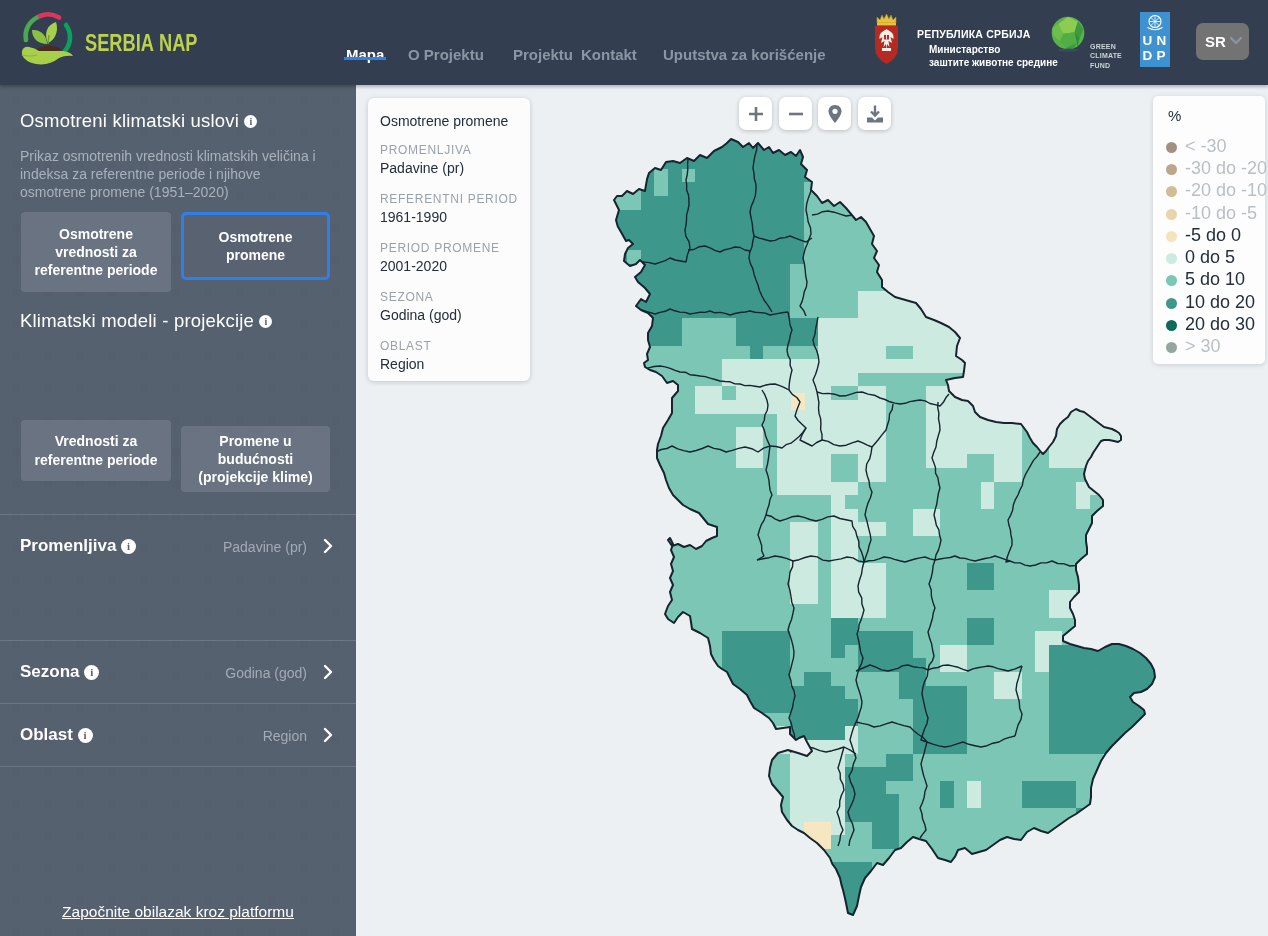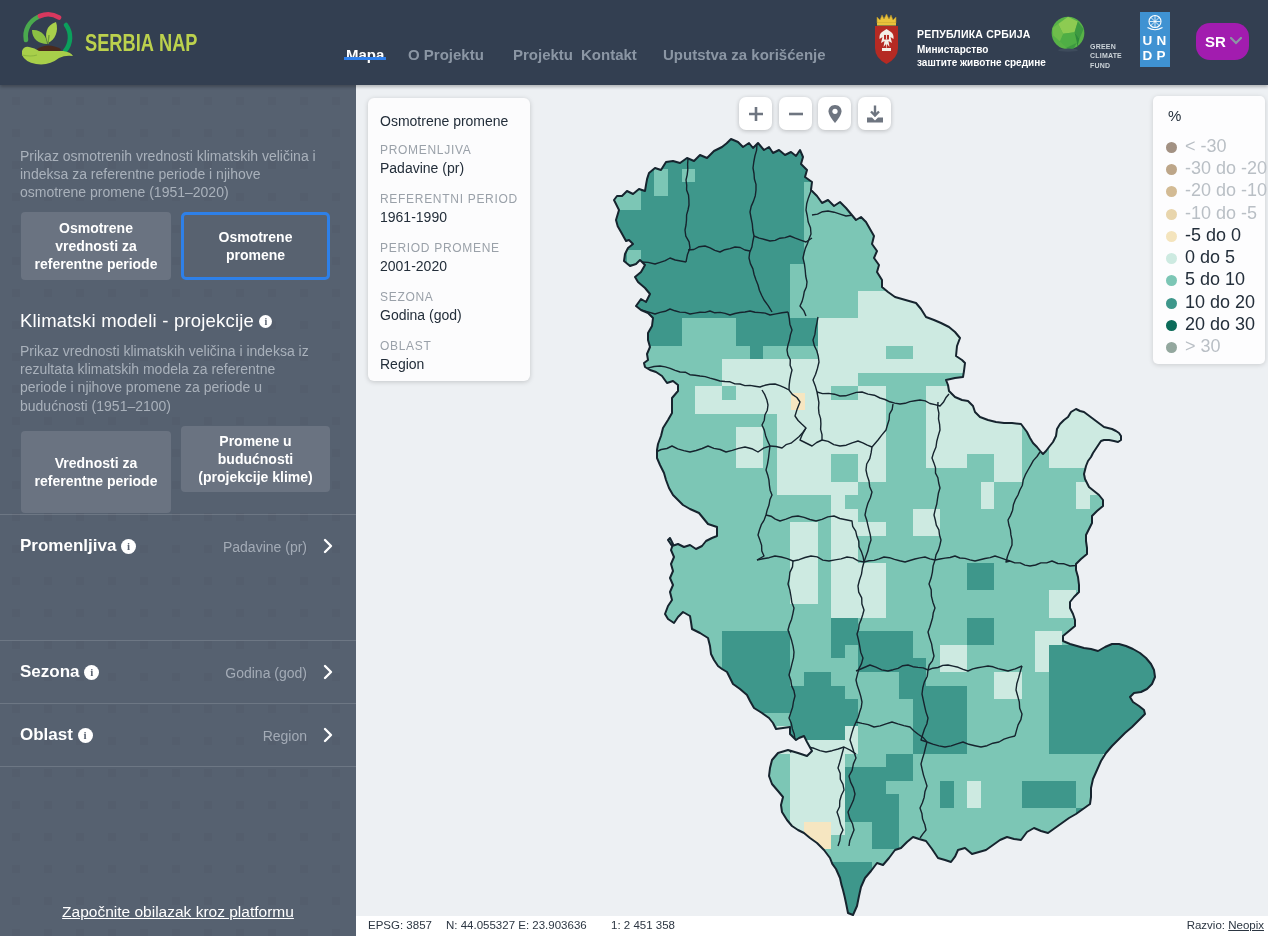--- a/index.html
+++ b/index.html
@@ -11,23 +11,23 @@
 .header { position:absolute; left:0; top:0; width:1268px; height:85px; background:#333f51; box-shadow:0 2px 3px rgba(0,0,0,.25); z-index:30; }
 .logo-ic { position:absolute; left:21px; top:11px; }
 .logo-tx { position:absolute; left:85px; top:29px; font-size:24px; font-weight:bold; letter-spacing:0; color:#bcd14d; transform:scaleX(.76); transform-origin:0 0; }
 .nav { position:absolute; left:346px; top:33px; font-size:15px; font-weight:bold; color:#8b96a4; }
 .nav span { margin-right:0; }
 .nav .it { position:absolute; top:13px; white-space:nowrap; }
 .nav .active { color:#ffffff; }
 .underline { position:absolute; left:344px; top:57px; width:42px; height:3px; background:#2f80ed; }
 .min-tx { position:absolute; left:917px; top:28px; color:#fff; line-height:1.25; }
 .min-tx .t1 { font-size:10.5px; font-weight:bold; letter-spacing:.2px; }
-.min-tx .t2 { font-size:10px; font-weight:bold; margin-top:3px; }
+.min-tx .t2 { font-size:10px; font-weight:bold; margin-top:3px;margin-left:12px; }
 .gcf-tx { position:absolute; left:1090px; top:42px; color:#ccd3d8; font-size:7px; font-weight:bold; line-height:1.35; letter-spacing:.2px; }
-.sr-btn { position:absolute; left:1196px; top:23px; width:53px; height:37px; background:#a21caf; border-radius:14px; color:#fff; font-size:15px; font-weight:bold; }
+.sr-btn { position:absolute; left:1196px; top:23px; width:53px; height:37px; background:#737373; border-radius:7px; color:#fff; font-size:15px; font-weight:bold; }
 .sr-btn .lbl { position:absolute; left:9px; top:10px; }
 .sr-btn svg { position:absolute; right:7px; top:14px; }
 
 
 .sidebar { position:absolute; left:0; top:85px; width:356px; height:851px; background:#566170; z-index:20; color:#fff; }
 .sb-pattern { position:absolute; left:0; top:0; width:356px; height:851px; pointer-events:none; }
 .sb-title { position:absolute; left:20px; font-size:18.5px; font-weight:500; letter-spacing:.2px; color:#fff; }
 .sb-para { position:absolute; left:20px; width:330px; font-size:14px; line-height:18.2px; color:#a9b1bb; }
 .sb-btn { position:absolute; width:150px; border-radius:4px; background:#6a7381; color:#fff; font-size:14px; font-weight:bold; line-height:18.2px; display:flex; align-items:center; justify-content:center; text-align:center; padding:4px 6px; }
 .sb-btn.sel { background:#586270; border:3px solid #2e80e8; border-radius:5px; }
@@ -137,27 +137,27 @@
 
   <div class="sidebar">
     <svg class="sb-pattern" width="356" height="851">
         <defs>
           <pattern id="dots" width="32" height="32" patternUnits="userSpaceOnUse">
             <rect x="12" y="12" width="8" height="8" fill="rgba(30,40,55,0.05)"></rect>
           </pattern>
         </defs>
         <rect width="356" height="851" fill="url(#dots)"></rect>
       </svg>
+    <div class="sb-title" style="top:25px">Osmotreni klimatski uslovi <span class="info-i">i</span></div>
     <div class="sb-para" style="top:62px">Prikaz osmotrenih vrednosti klimatskih veličina i<br>indeksa za referentne periode i njihove<br>osmotrene promene (1951–2020)</div>
-    <div class="sb-btn" style="left:21px; top:127px; height:68px;">Osmotrene vrednosti za referentne periode</div>
+    <div class="sb-btn" style="left:21px; top:127px; height:80px;">Osmotrene vrednosti za referentne periode</div>
     <div class="sb-btn sel" style="left:181px; top:127px; height:68px; width:149px;">Osmotrene promene</div>
 
     <div class="sb-title" style="top:225px">Klimatski modeli - projekcije <span class="info-i">i</span></div>
-    <div class="sb-para" style="top:257px">Prikaz vrednosti klimatskih veličina i indeksa iz<br>rezultata klimatskih modela za referentne<br>periode i njihove promene za periode u<br>budućnosti (1951–2100)</div>
-    <div class="sb-btn" style="left:21px; top:346px; height:82px;">Vrednosti za referentne periode</div>
+    <div class="sb-btn" style="left:21px; top:335px; height:61px;">Vrednosti za referentne periode</div>
     <div class="sb-btn" style="left:181px; top:341px; height:66px; width:149px;">Promene u budućnosti (projekcije klime)</div>
 
     <div class="sb-row" style="top:429px">
       <div class="lab">Promenljiva <span class="info-i">i</span></div>
       <div class="val">Padavine (pr)</div>
       <svg class="chev" width="10" height="16" viewBox="0 0 10 16">
           <path d="M2 2 L8 8 L2 14" fill="none" stroke="#fff" stroke-width="2.4" stroke-linecap="round" stroke-linejoin="round"></path>
         </svg>
     </div>
     <div class="sb-row" style="top:555px">
@@ -476,20 +476,14 @@
       <div class="lg-row dim" style="top:106px"><span class="dot" style="background:#e8d5ac"></span>-10 do -5</div>
       <div class="lg-row drk" style="top:128px"><span class="dot" style="background:#f4e4bd"></span>-5 do 0</div>
       <div class="lg-row drk" style="top:150px"><span class="dot" style="background:#cdeae1"></span>0 do 5</div>
       <div class="lg-row drk" style="top:172px"><span class="dot" style="background:#7cc6b5"></span>5 do 10</div>
       <div class="lg-row drk" style="top:195px"><span class="dot" style="background:#3e978b"></span>10 do 20</div>
       <div class="lg-row drk" style="top:217px"><span class="dot" style="background:#0c6b59"></span>20 do 30</div>
       <div class="lg-row dim" style="top:239px"><span class="dot" style="background:#93a79e"></span>&gt; 30</div>
     </div>
   </div>
 
-  <div class="bbar">
-    <span style="left:12px">EPSG: 3857</span>
-    <span style="left:90px">N: 44.055327 E: 23.903636</span>
-    <span style="left:255px">1: 2 451 358</span>
-    <span style="right:4px">Razvio: <u>Neopix</u></span>
-  </div>
 
 </div>
 
 </body></html>

